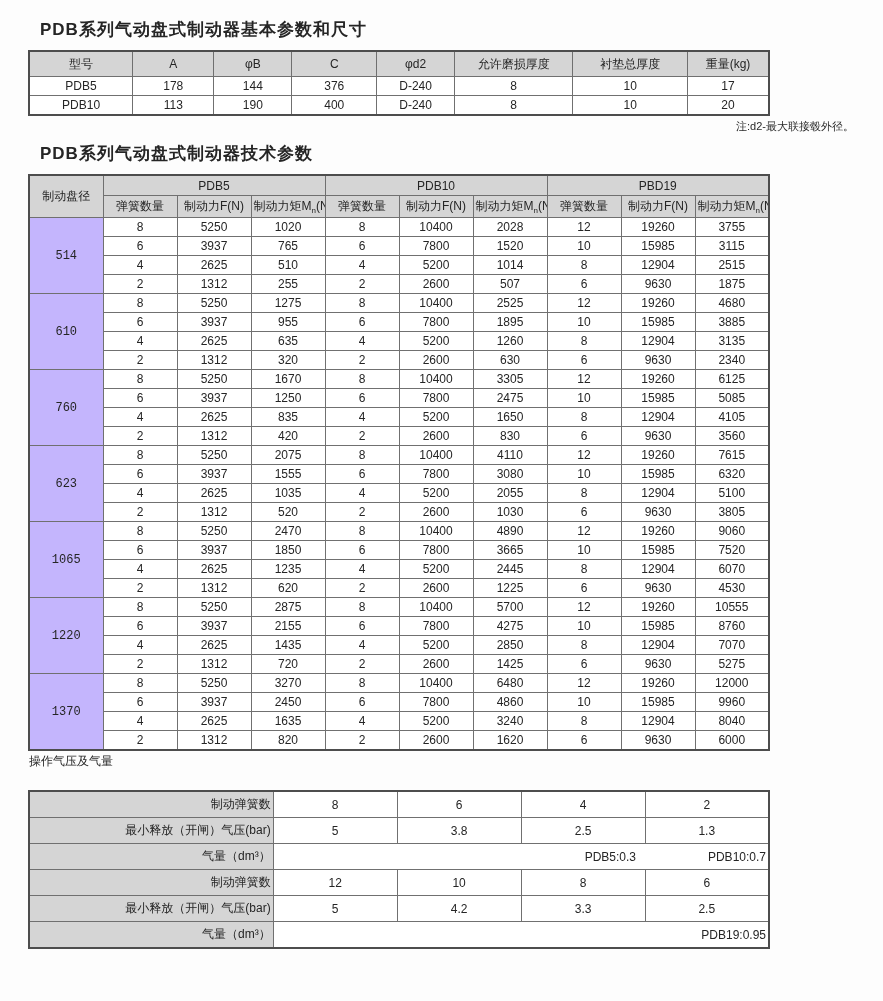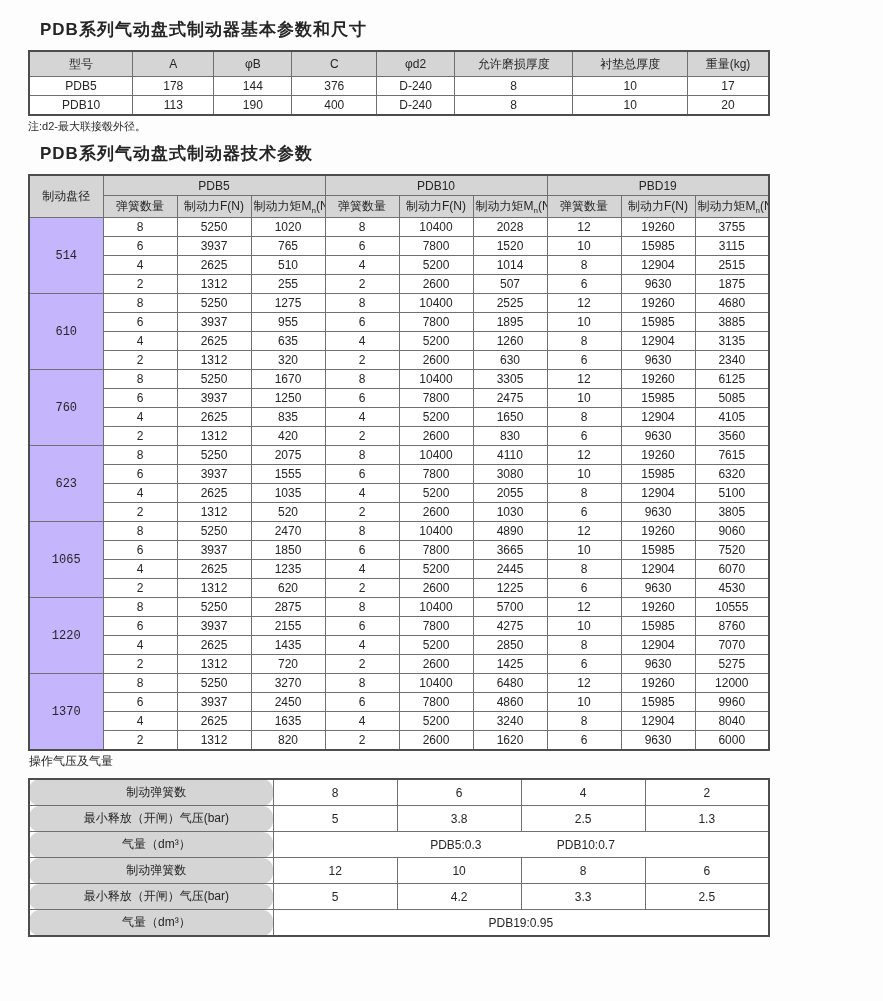--- a/index.html
+++ b/index.html
@@ -36,50 +36,50 @@
     white-space: nowrap;
   }
   thead th { background: #d5d5d5; }
 
   
   .t1 thead th { height: 20px; }
   .t1 tbody td { height: 13px; }
 
   .note-right {
     width: 826px;
+    text-align: right;
     font-size: 11px;
     margin: 3px 0 2px 0;
     color: #2a2a2a;
   }
 
   
   .t2 thead th { height: 15px; }
   .t2 tbody td { height: 16px; padding: 1px 2px; }
   .t2 .disc { background: #c4b5fd; font-family: Liberation Mono, monospace; }
   .t2 sub { font-size: 8px; }
 
   .special-note {
     font-size: 13px;
     margin: 7px 0 5px 1px;
     letter-spacing: 0.5px;
   }
   .sub-title {
     font-size: 12px;
-    margin: 2px 0 8px 1px;
+    margin: 2px 0 20px 1px;
   }
 
   
   .t3 th, .t3 td { height: 21px; }
   .t3 tbody th {
     background: #d5d5d5;
-    text-align: center;
+    text-align: right;
     padding-left: 12px;
-    border-radius: 11px;
-  }
-  .t3 td.merged { text-align: center; }
+  }
+  .t3 td.merged { text-align: right; }
   .t3 td.merged span { display: inline-block; min-width: 130px; }
 </style>
 </head>
 <body>
 
 <div class="page">
 
   <div class="sec-title">PDB系列气动盘式制动器基本参数和尺寸</div>
 
   <table class="t1">

